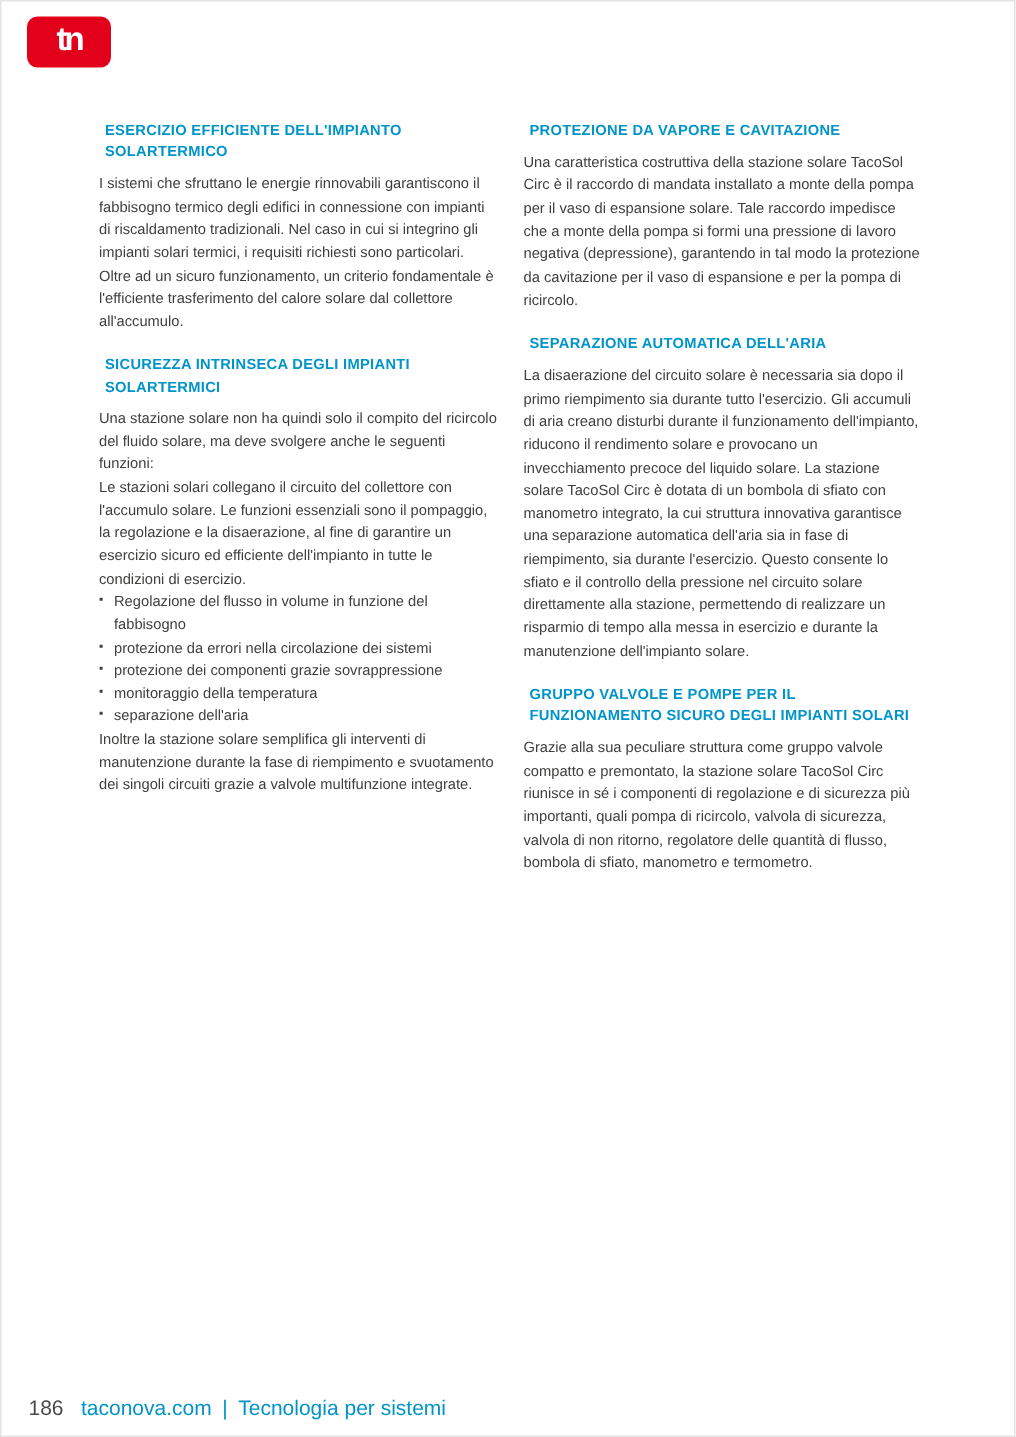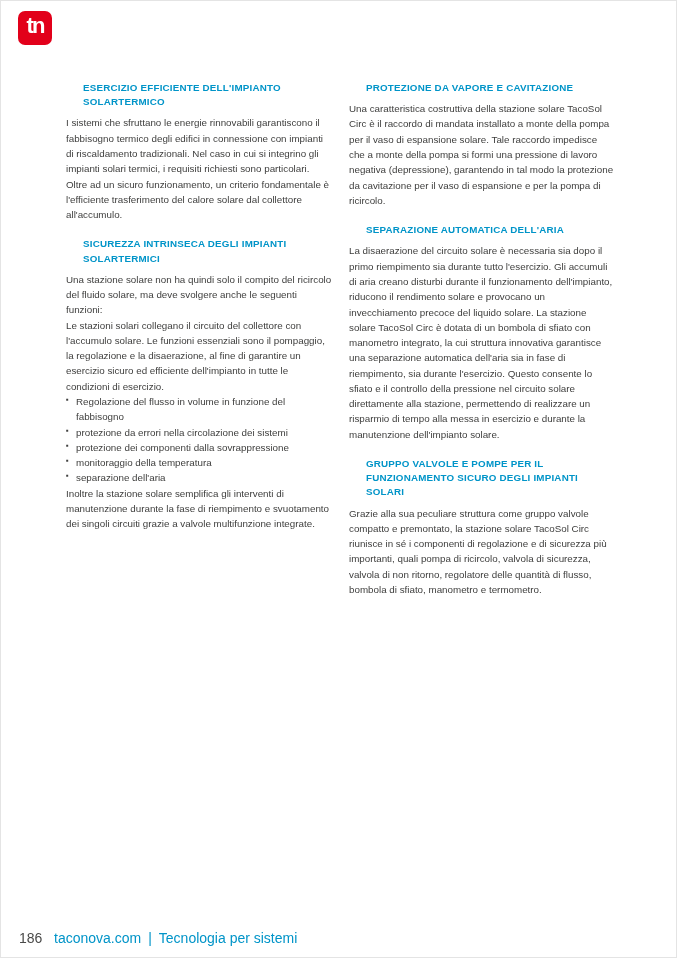--- a/index.html
+++ b/index.html
@@ -11,21 +11,21 @@
     position: relative;
     overflow: hidden;
   }
   .page {
     position: absolute; inset: 0;
     background: #ffffff;
     border: 1px solid #e4e4e4;
   }
   .logo {
     position: absolute; left: 17px; top: 10px;
-    width: 34px; height: 34px;
+    width: 56px; height: 34px;
     background: #e2001a;
     border-radius: 7px;
     display: flex; align-items: center; justify-content: center;
   }
   .logo span {
     color: #ffffff; font-weight: bold; font-size: 22px;
     letter-spacing: -2px; line-height: 1;
     transform: translateY(-2px);
   }
   .content {
@@ -44,21 +44,21 @@
   .cols {
     display: flex; gap: 17px; margin-top: 24px;
   }
   .col {
     width: 266px;
     color: #3e3e3d;
     font-size: 9.8px; line-height: 1.56;
   }
   .section { margin-bottom: 15px; }
   .section h2 {
-    margin: 0 0 6px 17px;
+    margin: 0 0 6px 4px;
     color: #0094c8;
     font-size: 9.8px; line-height: 1.45; font-weight: bold;
     letter-spacing: 0.2px;
   }
   .section p { margin: 0; }
   ul.bullets { list-style: none; margin: 0; padding: 0; }
   ul.bullets li { display: flex; }
   ul.bullets .marker {
     flex: 0 0 10px; width: 10px;
     font-size: 8px;
@@ -108,21 +108,21 @@
             <li>
               <span class="marker">▪</span>
               <span>Regolazione del flusso in volume in funzione del fabbisogno</span>
             </li>
             <li>
               <span class="marker">▪</span>
               <span>protezione da errori nella circolazione dei sistemi</span>
             </li>
             <li>
               <span class="marker">▪</span>
-              <span>protezione dei componenti dalla sovrappressione</span>
+              <span>protezione dei componenti grazie sovrappressione</span>
             </li>
             <li>
               <span class="marker">▪</span>
               <span>monitoraggio della temperatura</span>
             </li>
             <li>
               <span class="marker">▪</span>
               <span>separazione dell'aria</span>
             </li>
           </ul>

